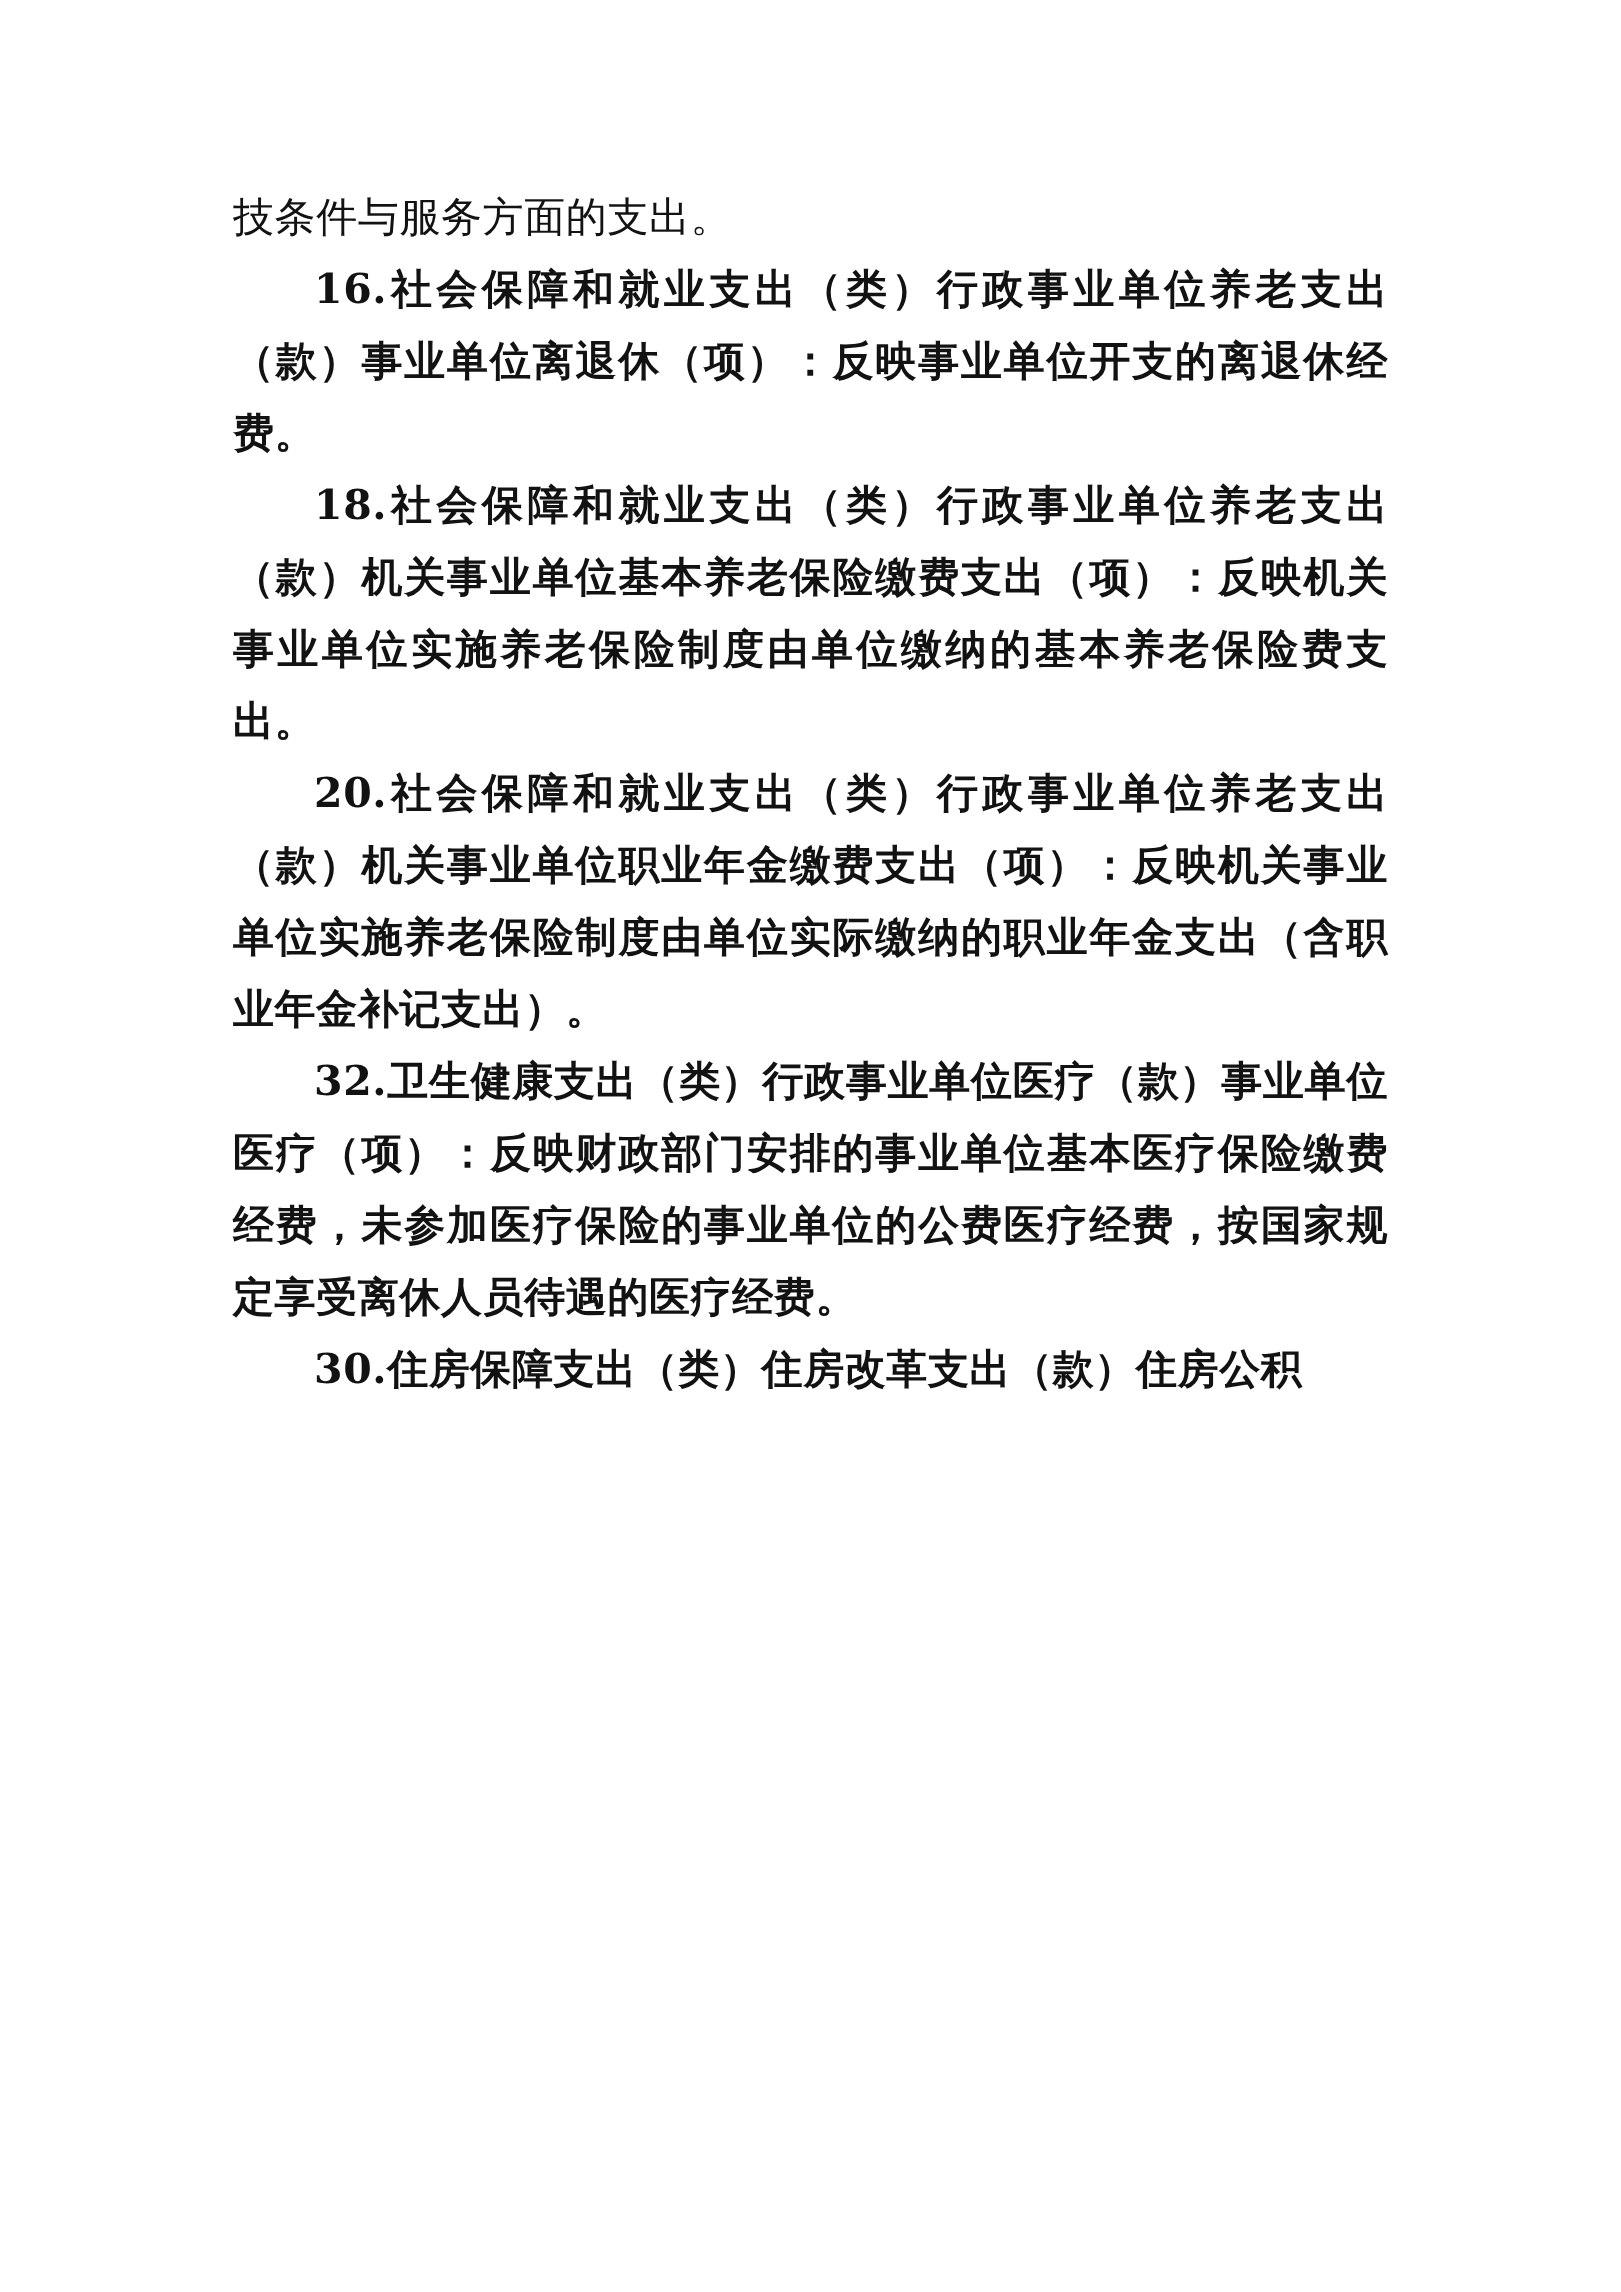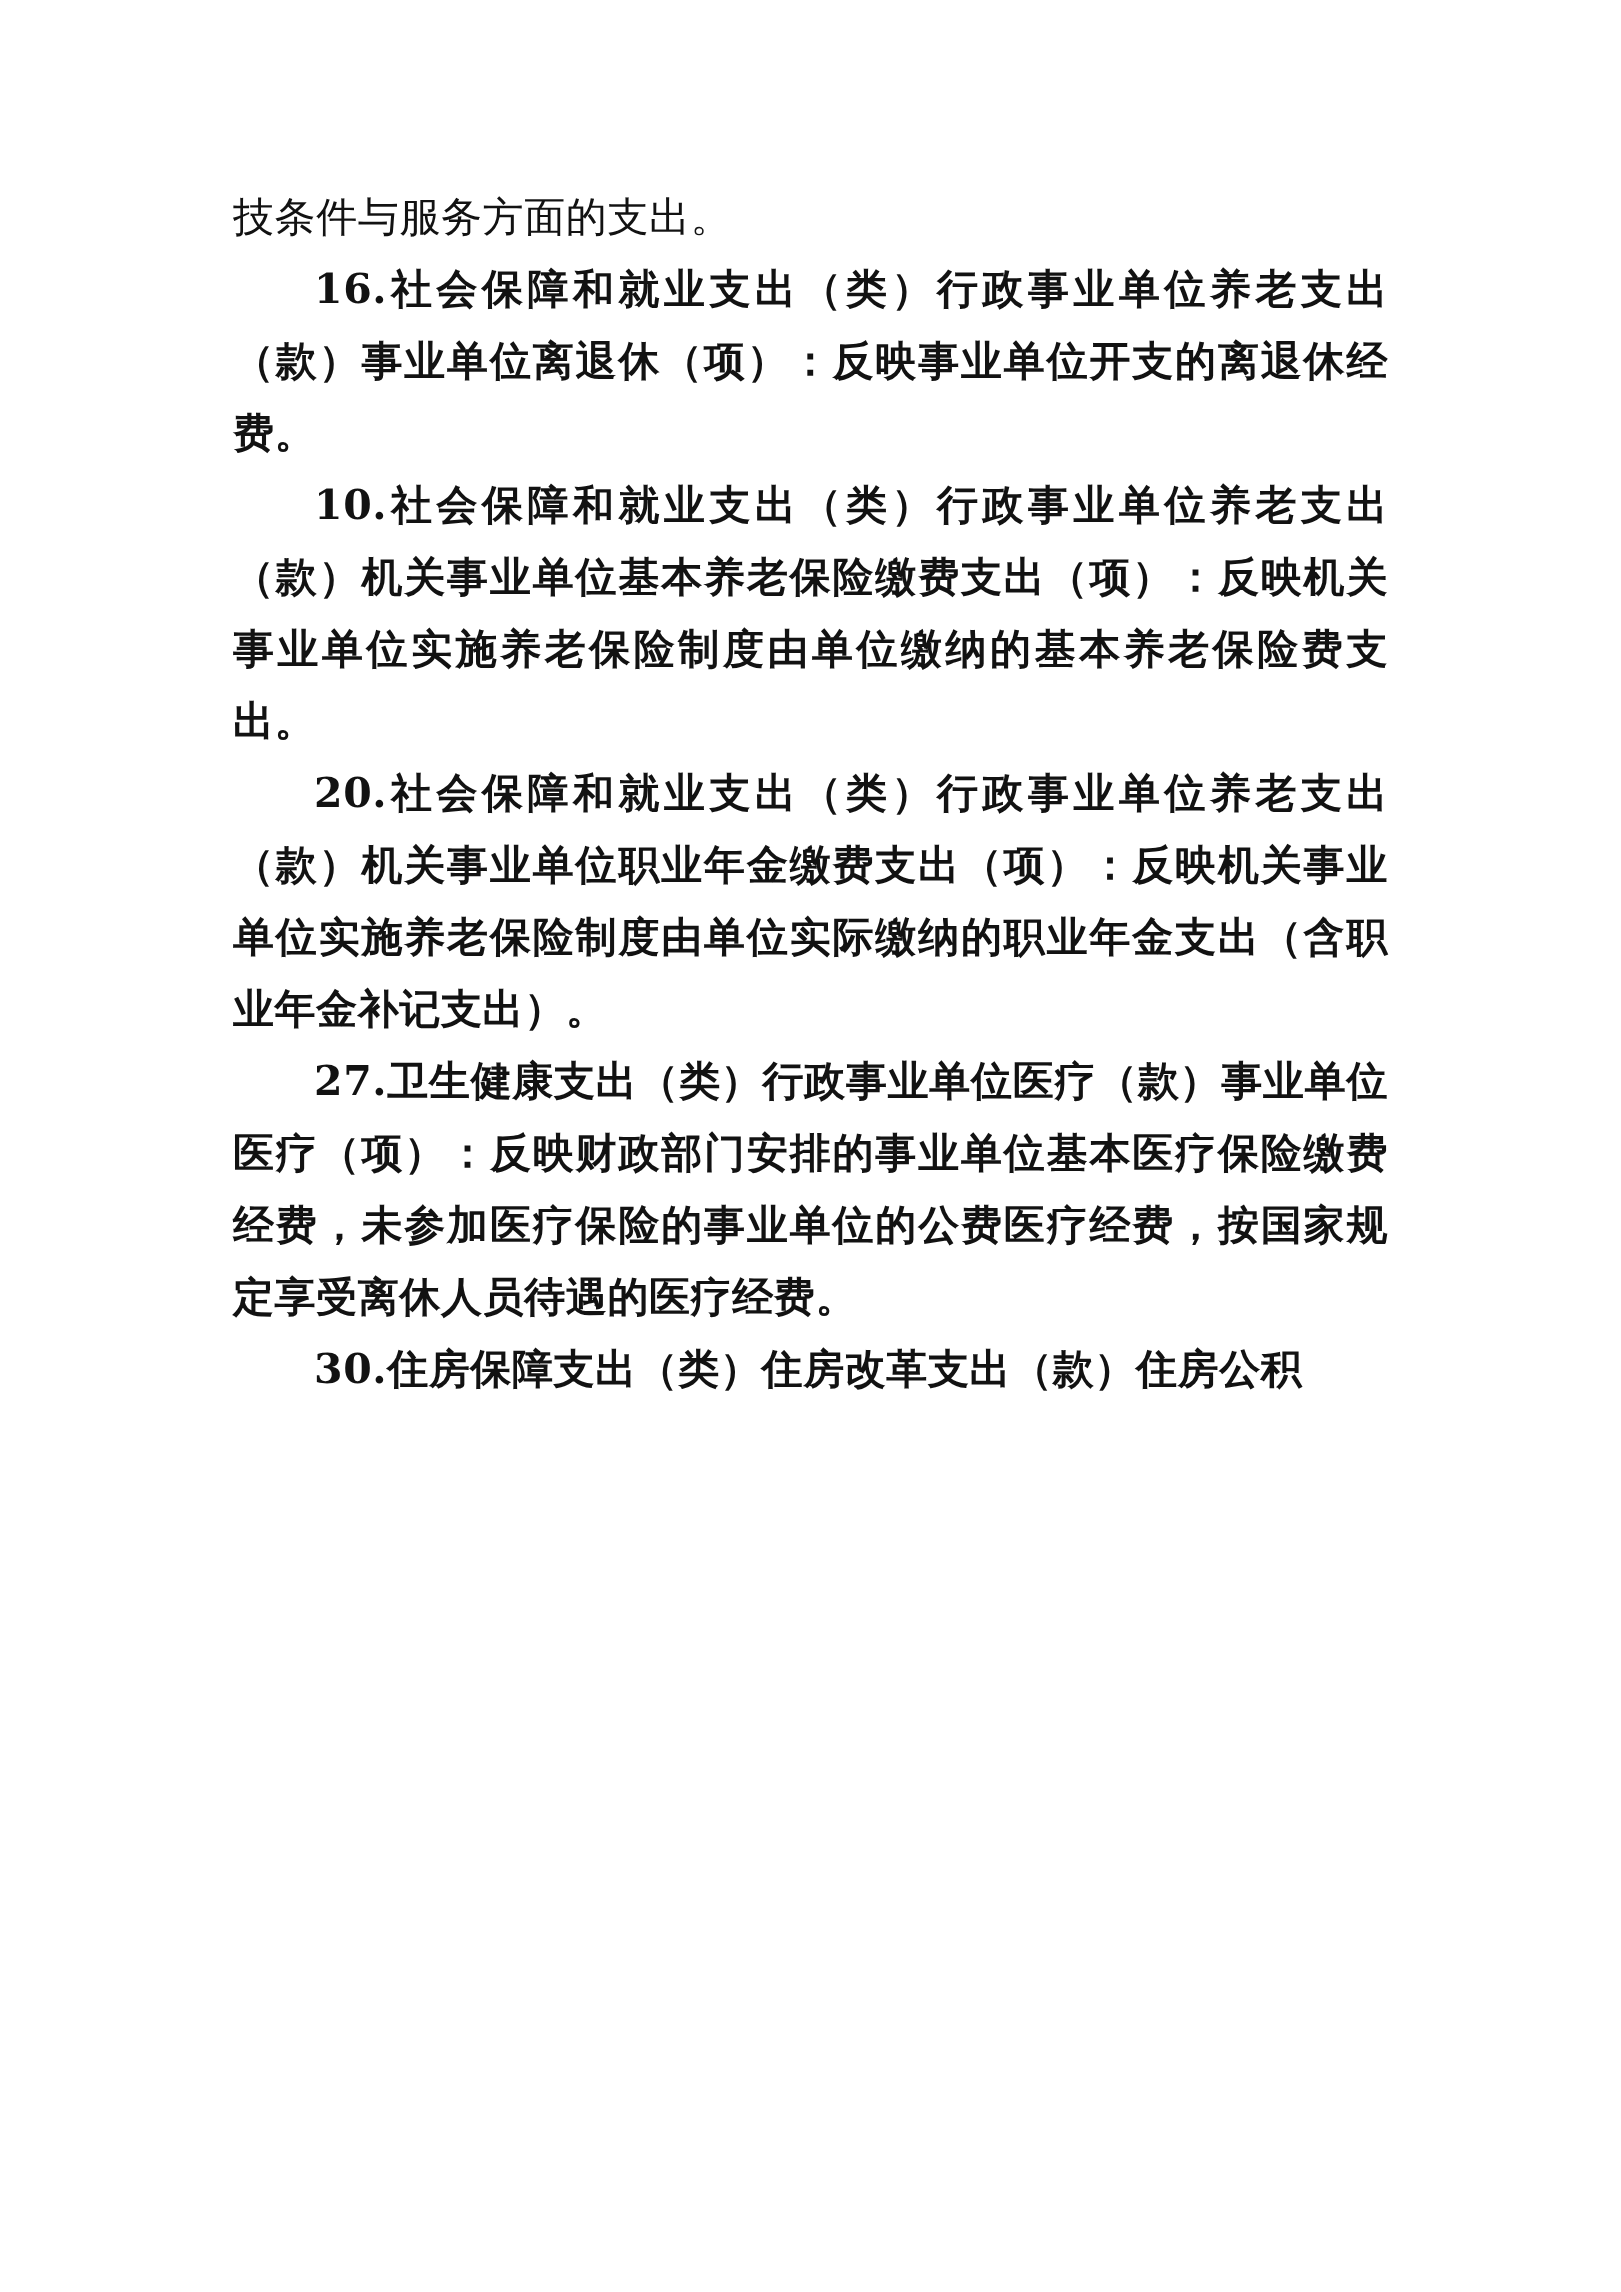--- a/index.html
+++ b/index.html
@@ -38,19 +38,19 @@
     font-weight: bold;
   }
 </style>
 </head>
 <body>
 
 <div class="page">
   <div class="content">
     <p class="para">技条件与服务方面的支出。</p>
     <p class="para indent">16.社会保障和就业支出（类）行政事业单位养老支出（款）事业单位离退休（项）：反映事业单位开支的离退休经费。</p>
-    <p class="para indent">10.社会保障和就业支出（类）行政事业单位养老支出（款）机关事业单位基本养老保险缴费支出（项）：反映机关事业单位实施养老保险制度由单位缴纳的基本养老保险费支出。</p>
+    <p class="para indent">18.社会保障和就业支出（类）行政事业单位养老支出（款）机关事业单位基本养老保险缴费支出（项）：反映机关事业单位实施养老保险制度由单位缴纳的基本养老保险费支出。</p>
     <p class="para indent">20.社会保障和就业支出（类）行政事业单位养老支出（款）机关事业单位职业年金缴费支出（项）：反映机关事业单位实施养老保险制度由单位实际缴纳的职业年金支出（含职业年金补记支出）。</p>
-    <p class="para indent">27.卫生健康支出（类）行政事业单位医疗（款）事业单位医疗（项）：反映财政部门安排的事业单位基本医疗保险缴费经费，未参加医疗保险的事业单位的公费医疗经费，按国家规定享受离休人员待遇的医疗经费。</p>
+    <p class="para indent">32.卫生健康支出（类）行政事业单位医疗（款）事业单位医疗（项）：反映财政部门安排的事业单位基本医疗保险缴费经费，未参加医疗保险的事业单位的公费医疗经费，按国家规定享受离休人员待遇的医疗经费。</p>
     <p class="para indent">30.住房保障支出（类）住房改革支出（款）住房公积</p>
   </div>
 </div>
 
 
 </body></html>

